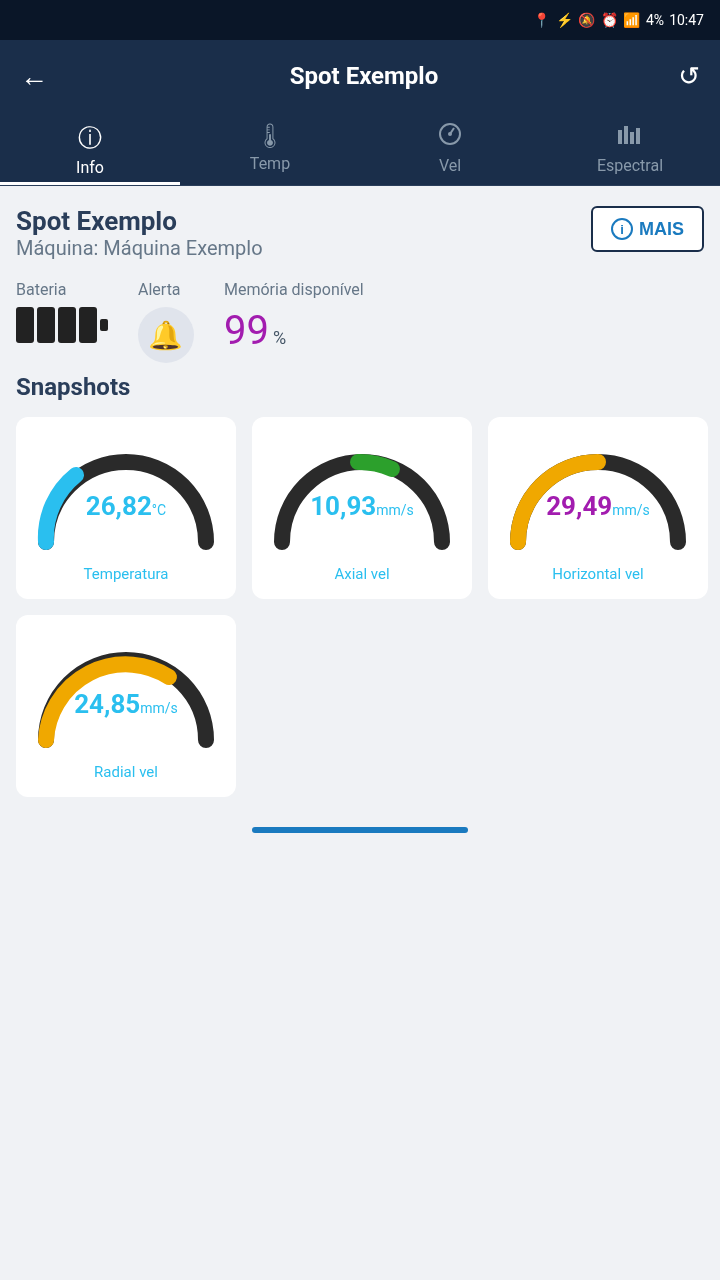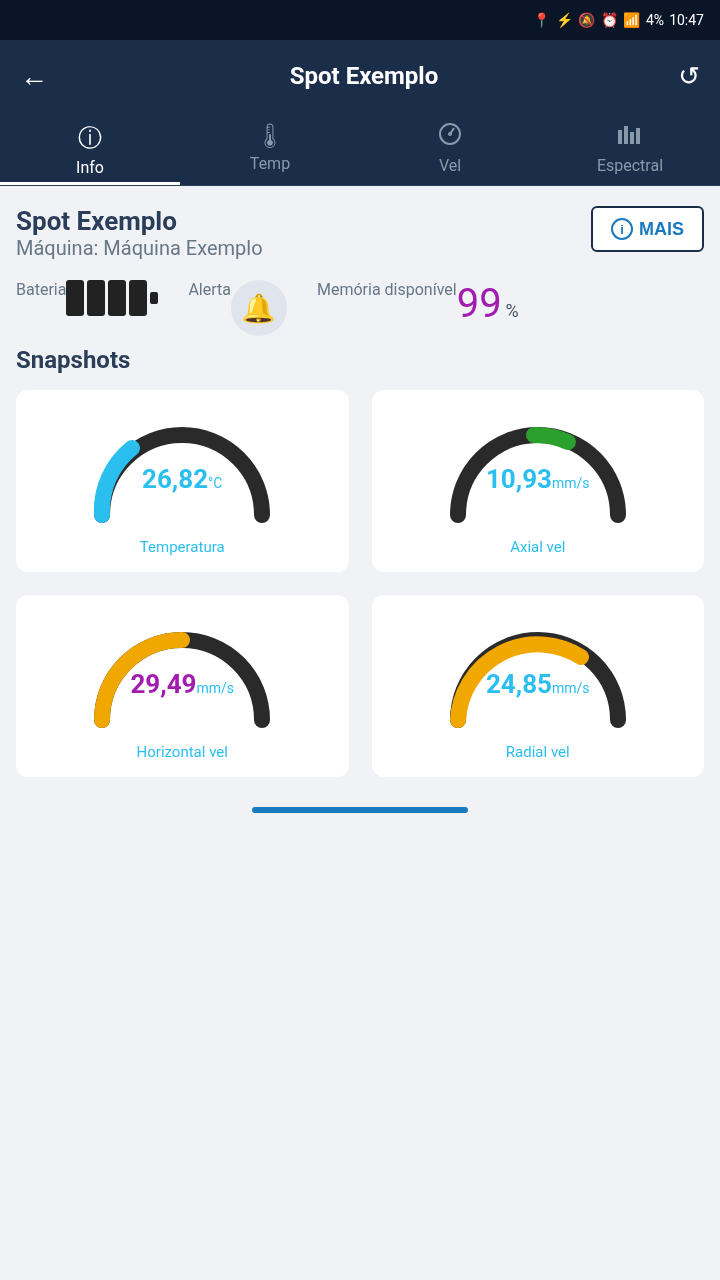--- a/index.html
+++ b/index.html
@@ -150,20 +150,21 @@
 
     
     .stats-row {
       display: flex;
       align-items: flex-start;
       gap: 30px;
       margin-bottom: 10px;
     }
     .stat-item {
       display: flex;
+      flex-direction: column;
       align-items: flex-start;
     }
     .stat-label {
       font-size: 16px;
       color: #667788;
       margin-bottom: 8px;
     }
 
     
     .battery-icon {
@@ -213,22 +214,22 @@
     .snapshots-title {
       font-size: 24px;
       font-weight: bold;
       color: #2a3e5a;
       margin: 10px 0 16px;
     }
 
     
     .gauges-grid {
       display: grid;
-      grid-template-columns: 1fr 1fr;
-      gap: 23px;
+      grid-template-columns: 1fr 1fr 1fr;
+      gap: 16px;
     }
     .gauge-card {
       background: #fff;
       border-radius: 12px;
       padding: 20px 10px 16px;
       display: flex;
       flex-direction: column;
       align-items: center;
     }
     .gauge-wrapper {

